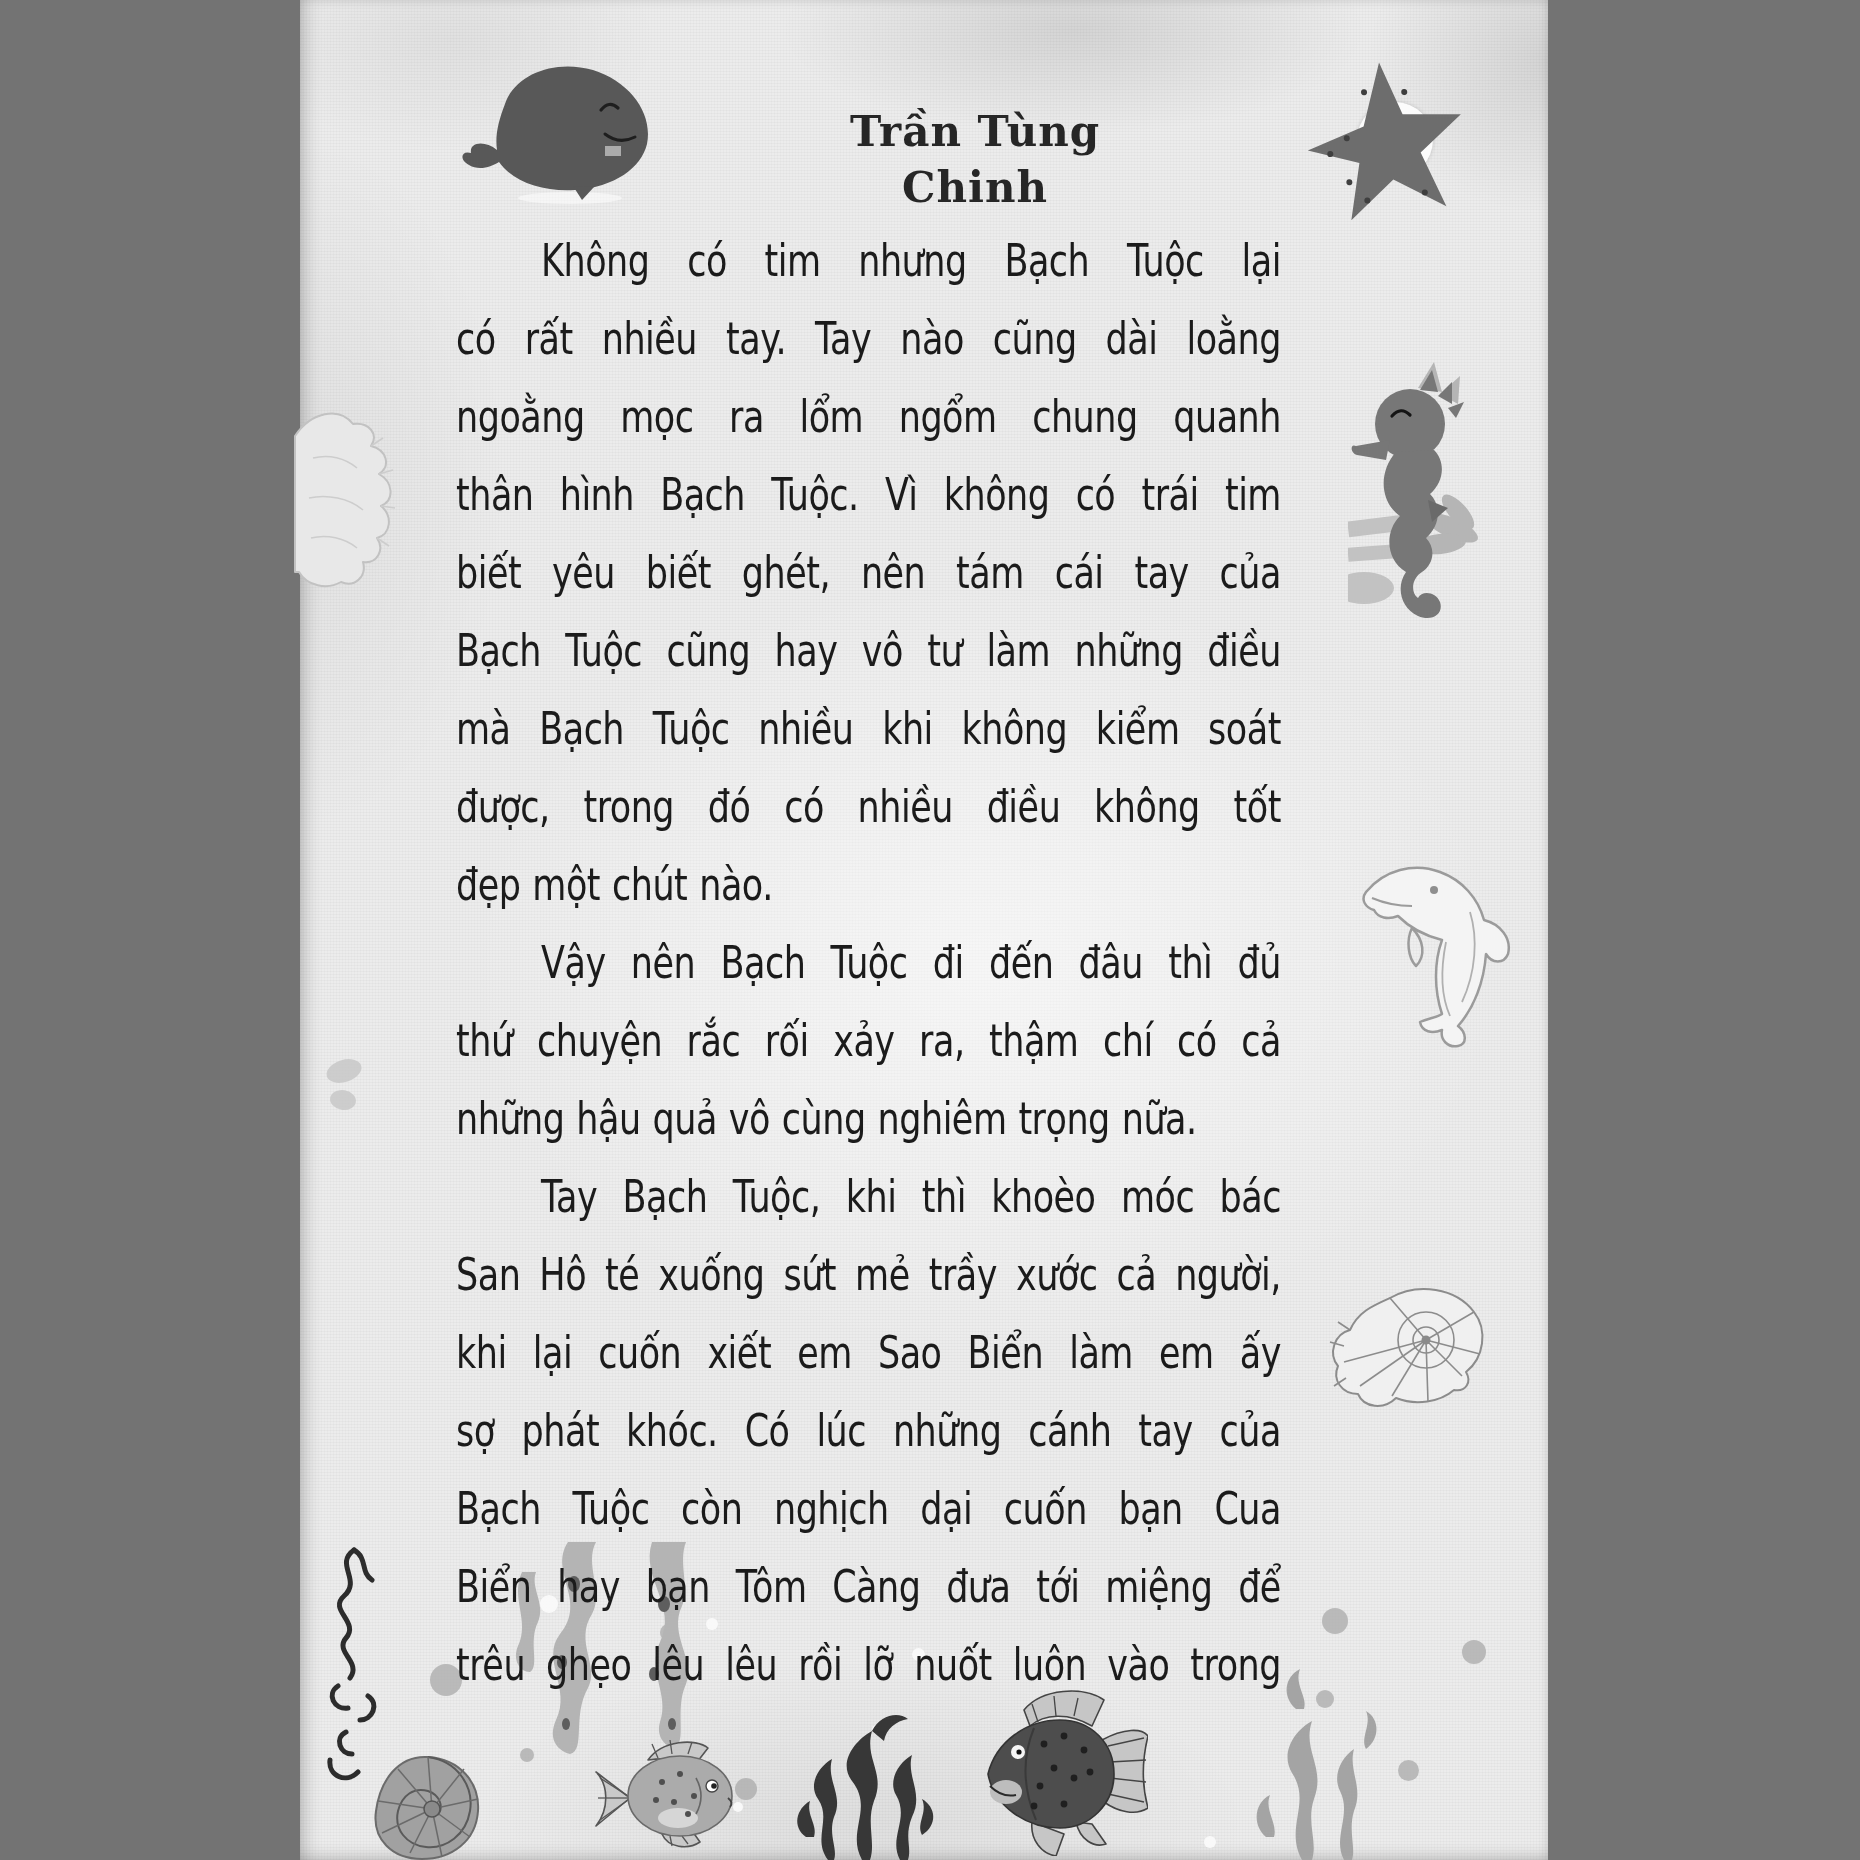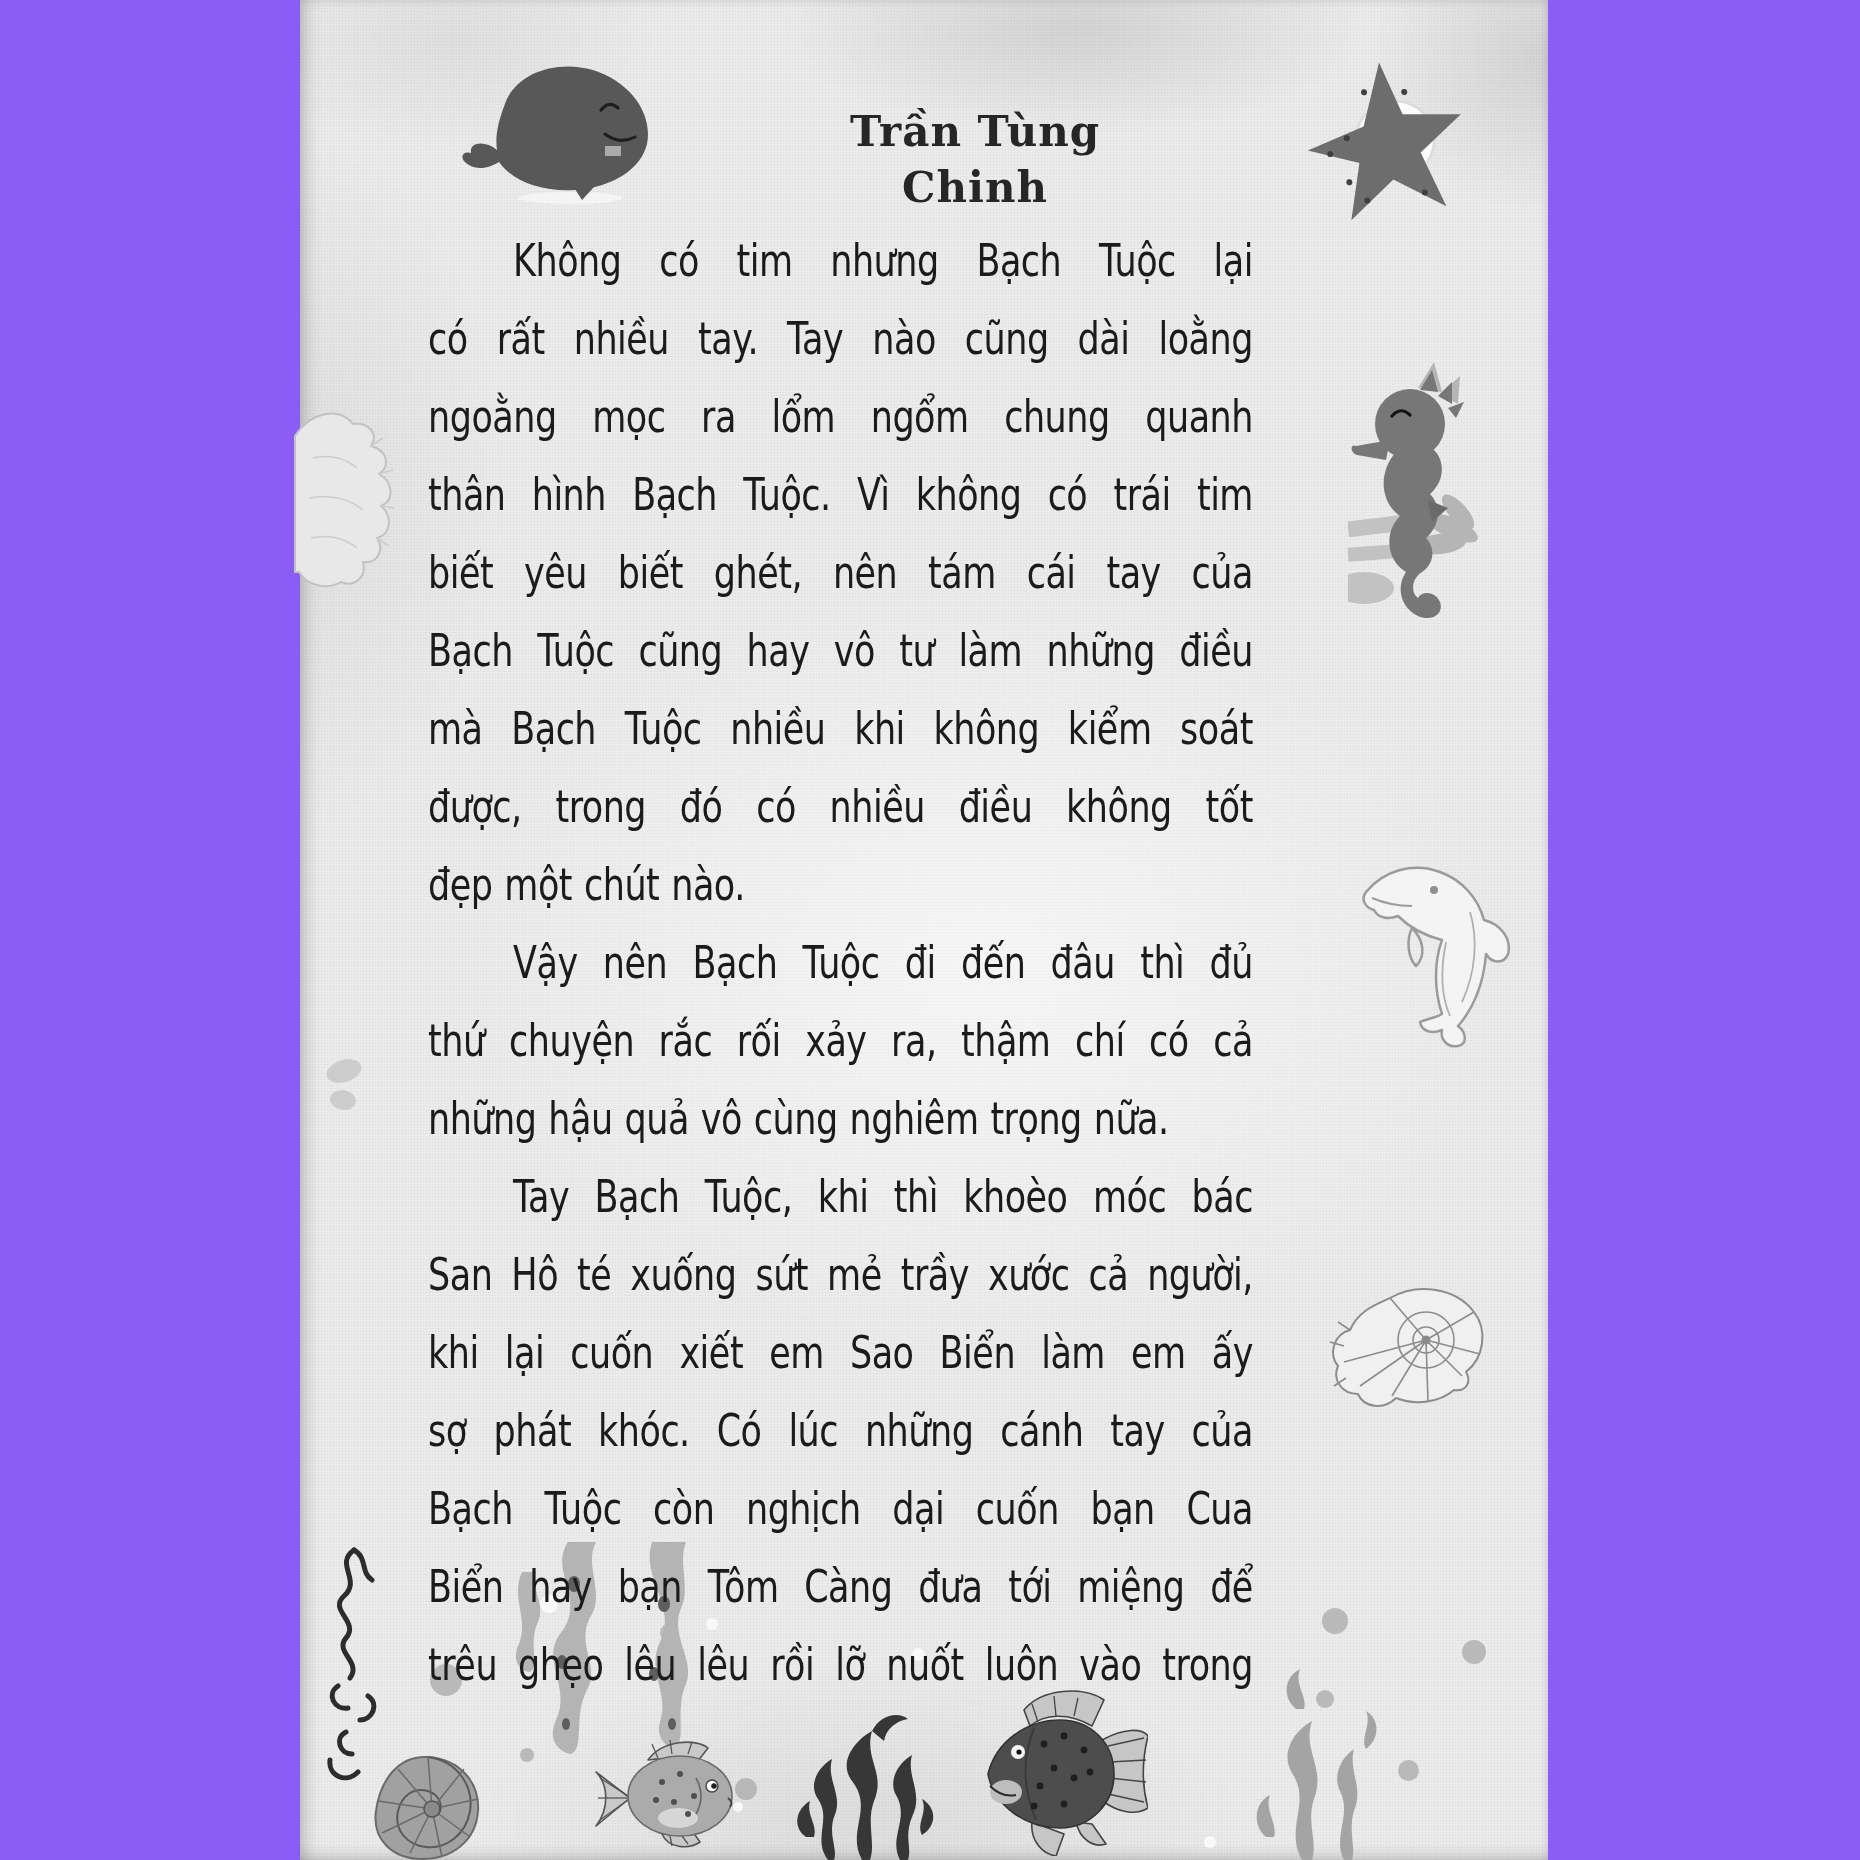--- a/index.html
+++ b/index.html
@@ -1,16 +1,16 @@
 <!DOCTYPE html>
 <html><head>
 <meta charset="utf-8">
 <style>
   html,body{margin:0;padding:0;background:#ffffff;}
-  .canvas{position:relative;width:1860px;height:1860px;background:#8b5cf6;overflow:hidden;
+  .canvas{position:relative;width:1860px;height:1860px;background:#737373;overflow:hidden;
           font-family:"DejaVu Sans",sans-serif;}
   .page{position:absolute;left:300px;top:0;width:1248px;height:1860px;
     background-color:#ececec;
     background-image:
       radial-gradient(ellipse 420px 150px at 62% 30px, rgba(0,0,0,0.10), transparent 70%),
       radial-gradient(ellipse 260px 220px at 100% 60px, rgba(0,0,0,0.10), transparent 70%),
       radial-gradient(ellipse 300px 160px at 12% 40px, rgba(0,0,0,0.05), transparent 70%),
       radial-gradient(ellipse 300px 500px at 0% 26%, rgba(0,0,0,0.05), transparent 70%),
       radial-gradient(ellipse 700px 520px at 55% 52%, rgba(255,255,255,0.55), transparent 75%),
       radial-gradient(ellipse 520px 220px at 45% 98%, rgba(0,0,0,0.06), transparent 75%),
@@ -21,21 +21,21 @@
                 inset 0 -12px 16px -9px rgba(0,0,0,0.18),
                 inset 0 8px 12px -8px rgba(0,0,0,0.08);}
   .deco{position:absolute;}
   .header-title{position:absolute;left:775px;top:104px;width:400px;height:56px;
     text-align:center;line-height:56px;font-family:"DejaVu Serif",serif;font-weight:bold;
     font-size:42px;letter-spacing:1px;color:#262626;}
   .page-badge{position:absolute;left:1357px;top:102px;width:76px;height:76px;border-radius:50%;
     background:#fcfcfc;box-shadow:0 0 4px rgba(0,0,0,0.15);
     text-align:center;line-height:76px;font-family:"DejaVu Serif",serif;font-weight:bold;
     font-size:40px;color:#1c1c1c;}
-  .text-block{position:absolute;left:428px;top:222px;width:825px;z-index:3;}
+  .text-block{position:absolute;left:456px;top:222px;width:825px;z-index:3;}
   .line{height:78px;line-height:78px;display:flex;justify-content:space-between;
     white-space:nowrap;font-size:35px;letter-spacing:-0.5px;color:#1b1b1b;
     transform:scaleY(1.25);}
   .line.nojust{justify-content:flex-start;gap:0.34em;}
   .line.indent{padding-left:85px;}
   .dot{position:absolute;border-radius:50%;}
   .gdot{background:#a9a9a9;opacity:0.75;}
   .bub{background:#fbfbfb;opacity:0.9;}
   .fdot{background:#c6c6c6;opacity:0.8;}
   svg{display:block;}

